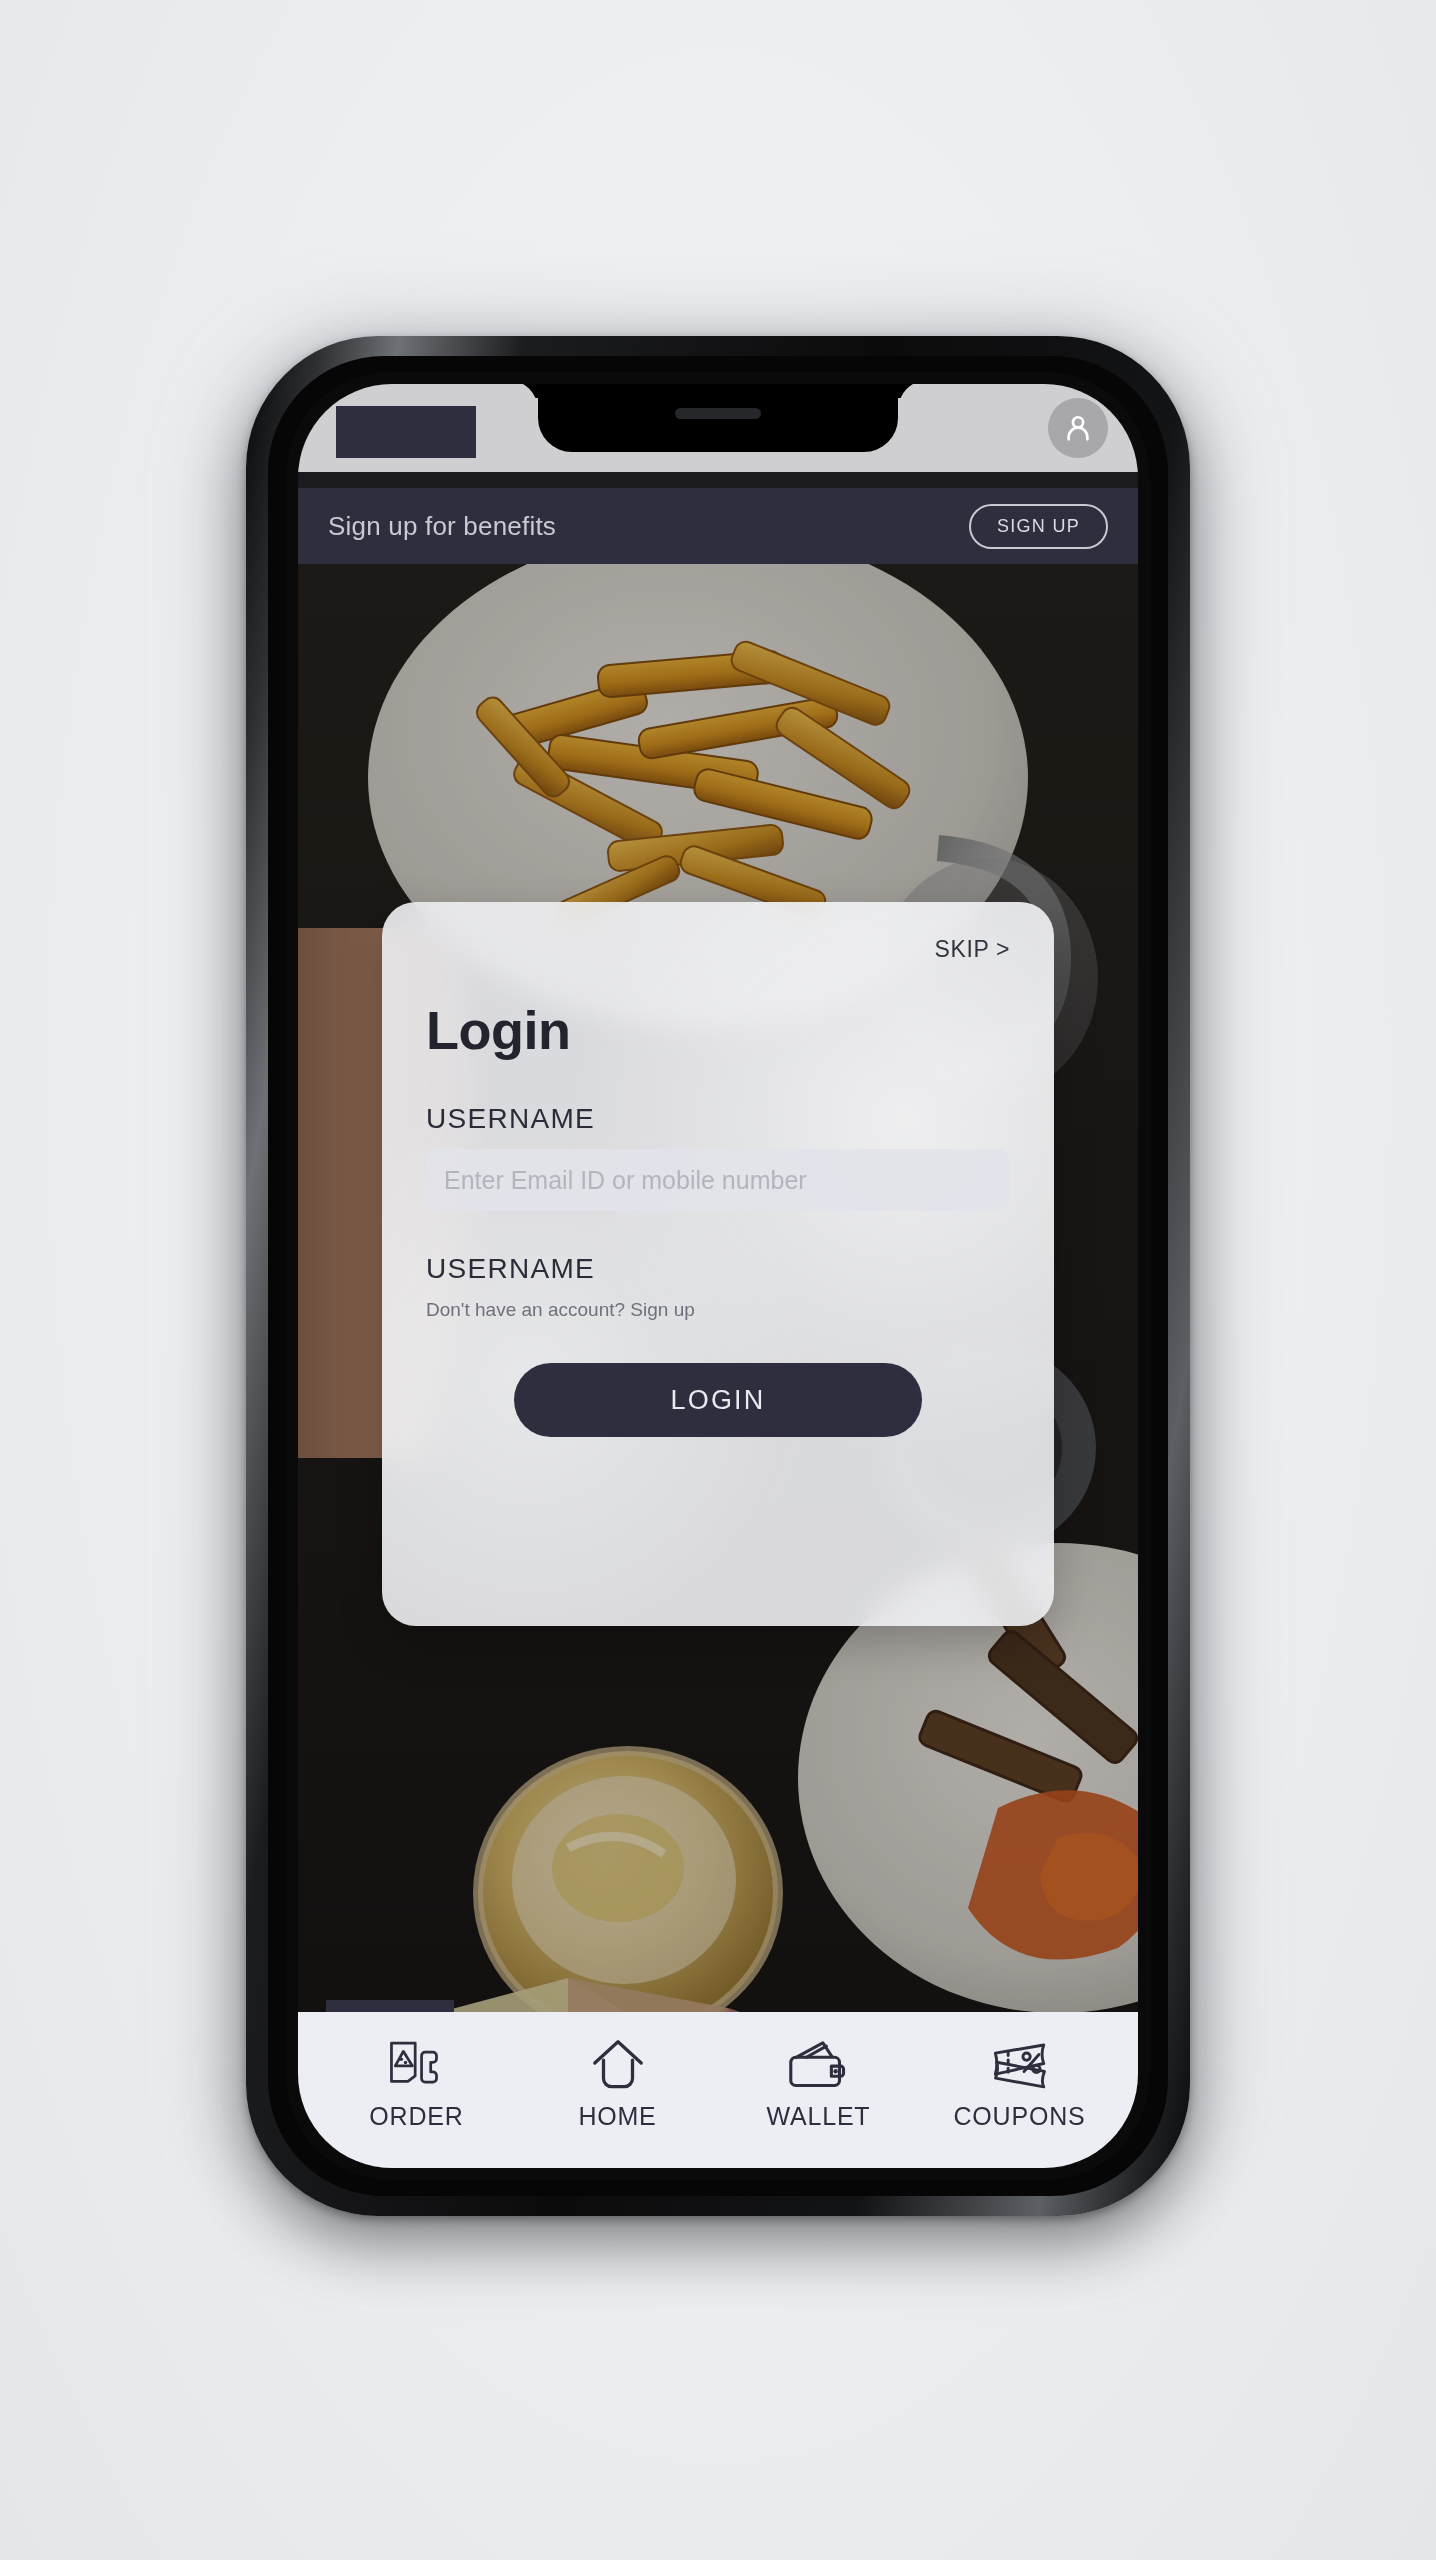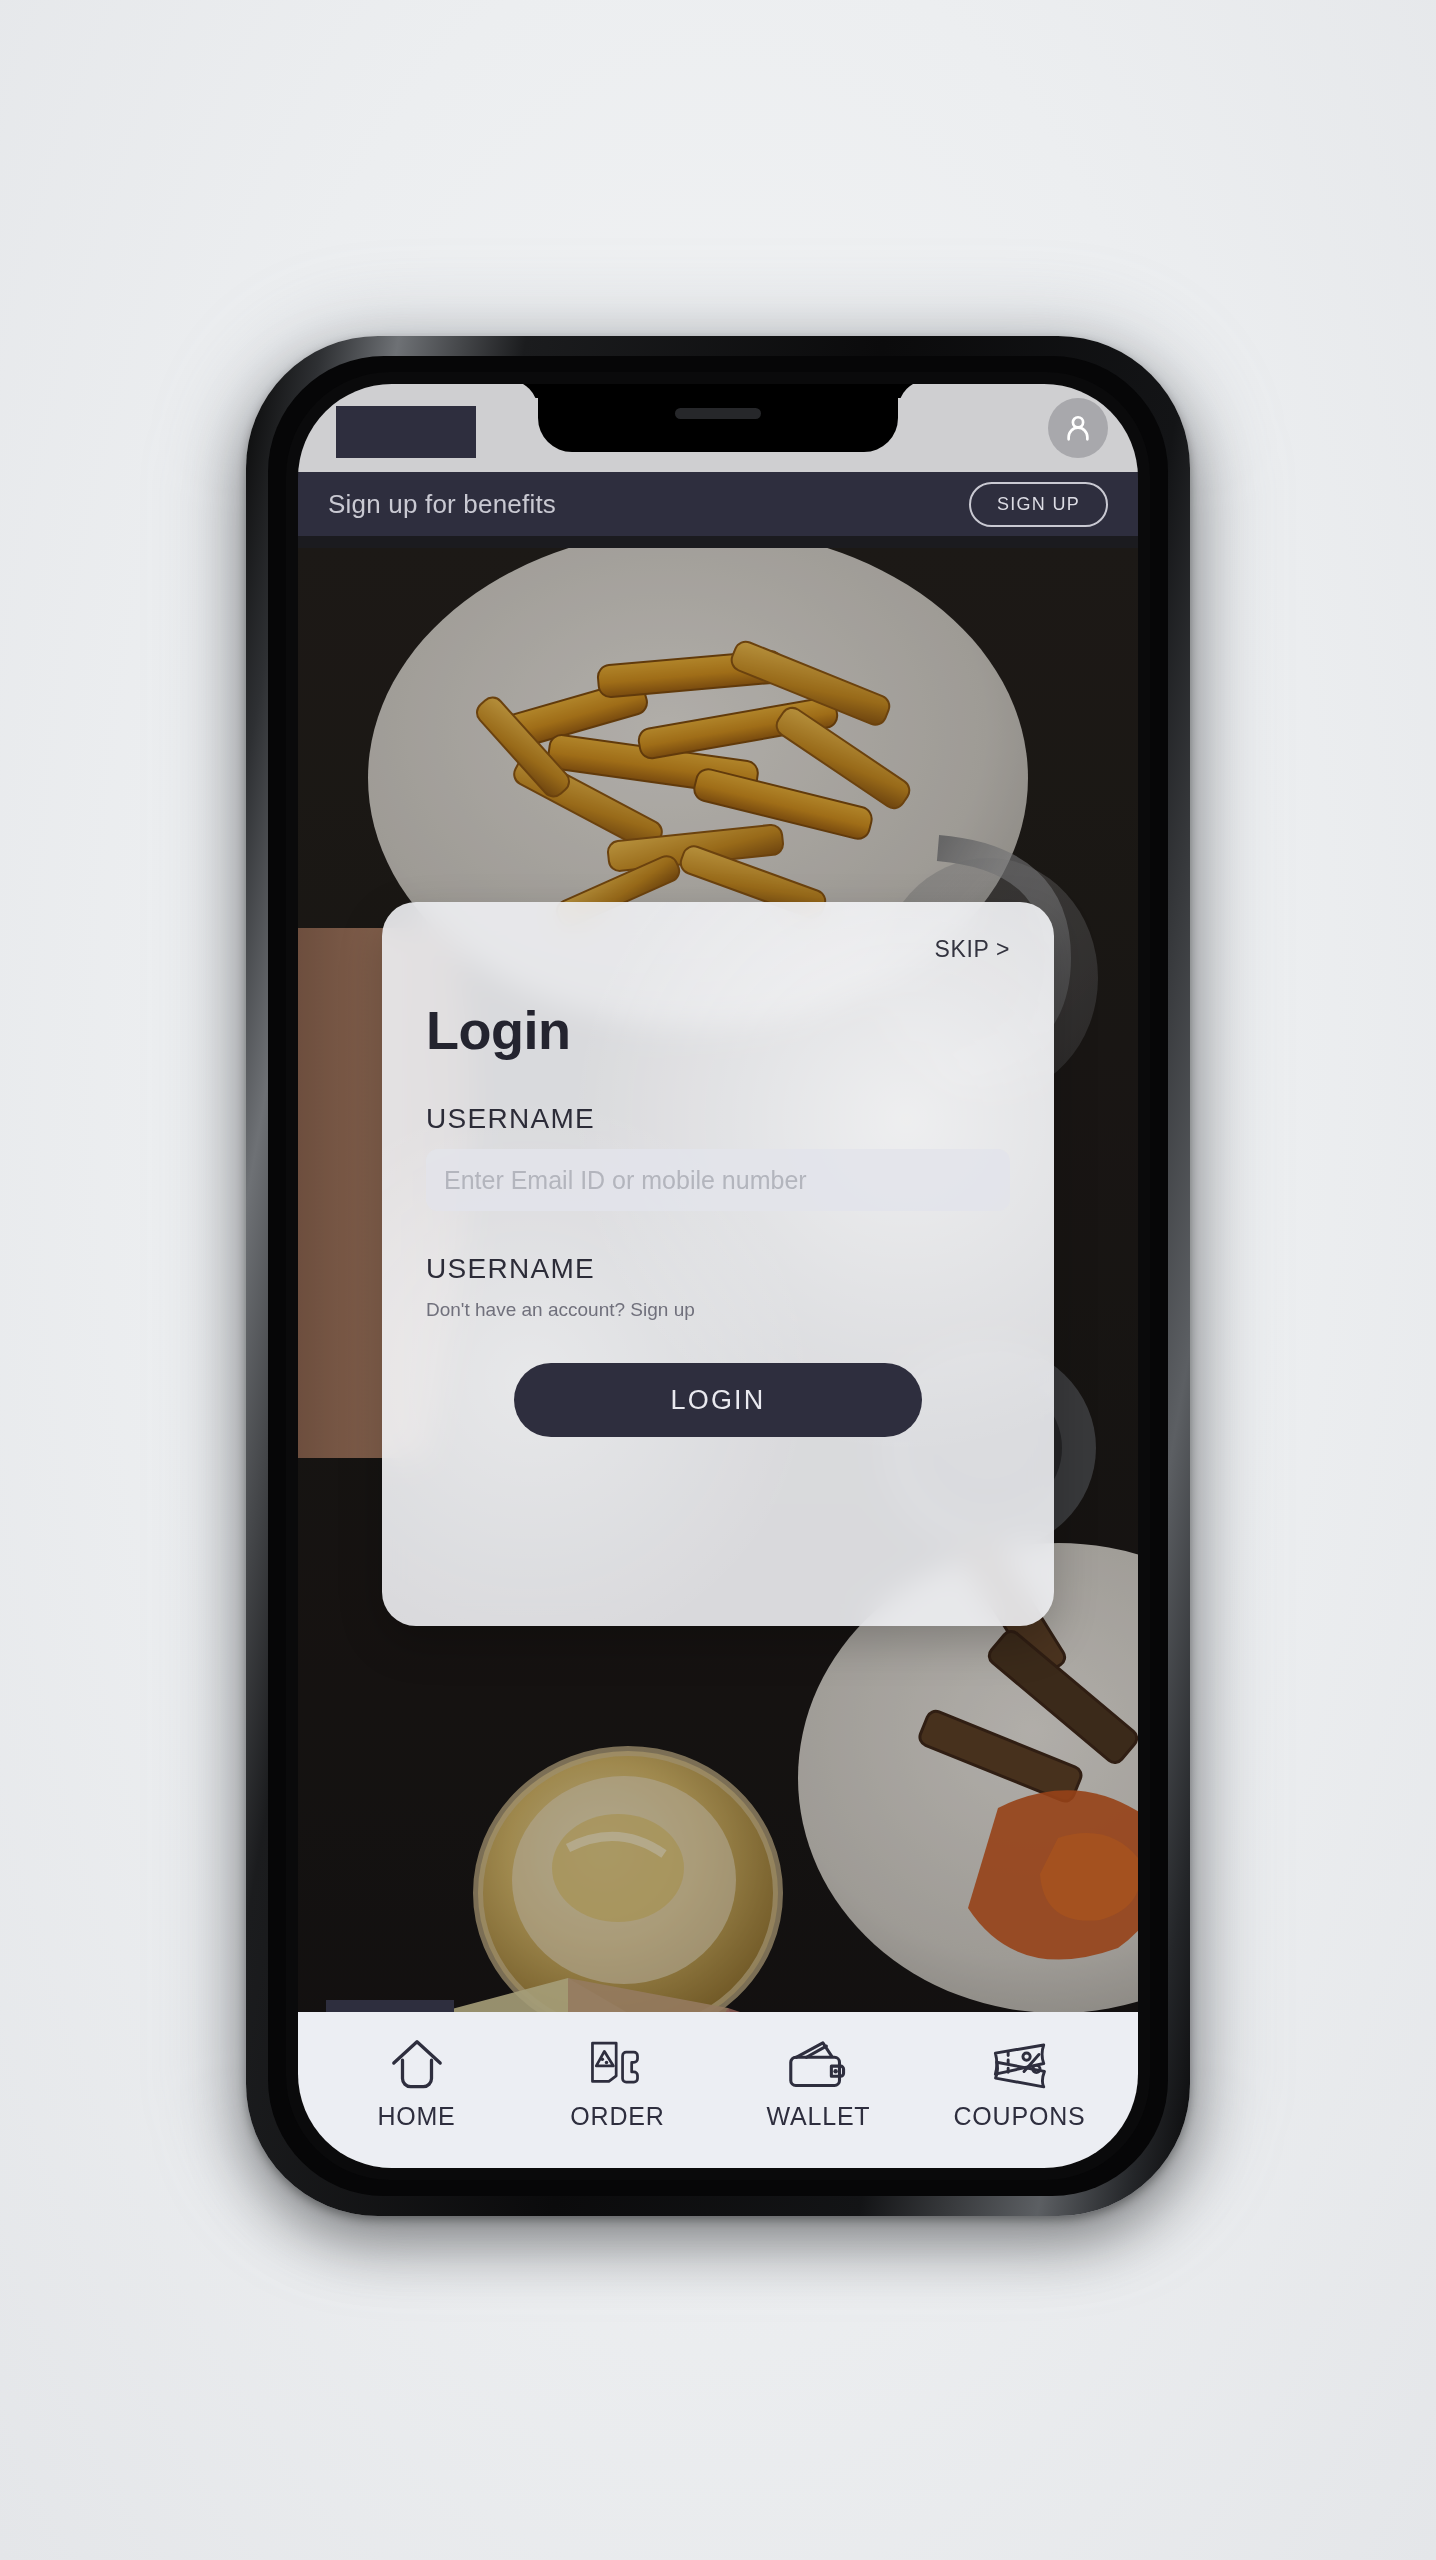--- a/index.html
+++ b/index.html
@@ -141,23 +141,23 @@
     z-index: 10;
     display: flex;
     align-items: center;
     justify-content: center;
   }
 
   
   .promo {
     position: absolute;
     left: 0;
-    top: 88px;
+    top: 104px;
     width: 100%;
-    height: 64px;
+    height: 76px;
     background: #2e2e3e;
     z-index: 6;
     display: flex;
     align-items: center;
     justify-content: space-between;
     padding: 0 30px;
     box-sizing: border-box;
   }
   .promo-text {
     color: #c9c9d2;
@@ -464,36 +464,36 @@
 
     <div class="helper">Don't have an account? Sign up</div>
 
     <button class="login-btn">LOGIN</button>
   </div>
 
   <div class="tab-indicator"></div>
   <div class="bottom-nav">
 
     <div class="nav-item">
-      <svg width="62" height="58" viewBox="0 0 32 30" fill="none" stroke="#2e2e3e" stroke-width="1.7" stroke-linecap="round" stroke-linejoin="round">
-        <path d="M4 14 L16 3 L28 14"></path>
-        <path d="M8.5 12.5 V22 a4.2 4.2 0 0 0 4.2 4.2 h6.6 a4.2 4.2 0 0 0 4.2 -4.2 V12.5"></path>
-      </svg>
-      <span class="nav-label">HOME</span>
-    </div>
-
-    <div class="nav-item">
       <svg width="62" height="58" viewBox="0 0 34 30" fill="none" stroke="#2e2e3e" stroke-width="1.5" stroke-linecap="round" stroke-linejoin="round">
         <path d="M3 3 h13 v18 l-4 3 h-9 z"></path>
         <path d="M9.5 7.5 l5 8 l-9.4 0 z"></path>
         <circle cx="8.4" cy="11.8" r=".95" fill="#2e2e3e" stroke="none"></circle>
         <circle cx="10.7" cy="13.6" r=".95" fill="#2e2e3e" stroke="none"></circle>
         <path d="M21.5 8 h4.2 a2 2 0 0 1 2 2 v1.6 a2 2 0 0 1 -2 2 h-1.2 v5.2 h1.2 a2 2 0 0 1 2 2 V22.4 a2 2 0 0 1 -2 2 h-4.2 a2 2 0 0 1 -2 -2 V10 a2 2 0 0 1 2 -2 z"></path>
       </svg>
       <span class="nav-label">ORDER</span>
+    </div>
+
+    <div class="nav-item">
+      <svg width="62" height="58" viewBox="0 0 32 30" fill="none" stroke="#2e2e3e" stroke-width="1.7" stroke-linecap="round" stroke-linejoin="round">
+        <path d="M4 14 L16 3 L28 14"></path>
+        <path d="M8.5 12.5 V22 a4.2 4.2 0 0 0 4.2 4.2 h6.6 a4.2 4.2 0 0 0 4.2 -4.2 V12.5"></path>
+      </svg>
+      <span class="nav-label">HOME</span>
     </div>
 
     <div class="nav-item">
       <svg width="62" height="58" viewBox="0 0 32 30" fill="none" stroke="#2e2e3e" stroke-width="1.6" stroke-linecap="round" stroke-linejoin="round">
         <path d="M4 11 h20 a2.6 2.6 0 0 1 2.6 2.6 v9.4 a2.6 2.6 0 0 1 -2.6 2.6 h-20 a2.6 2.6 0 0 1 -2.6 -2.6 V13.6 A2.6 2.6 0 0 1 4 11 z"></path>
         <path d="M4.2 11 L18 3.5 l4.6 7"></path>
         <path d="M9.5 11 L19.8 5.2"></path>
         <path d="M22.4 15.6 h4.8 a1.5 1.5 0 0 1 1.5 1.5 v2.2 a1.5 1.5 0 0 1 -1.5 1.5 h-4.8 z"></path>
         <circle cx="24.6" cy="18.2" r="1.15" fill="#2e2e3e" stroke="none"></circle>
       </svg>

